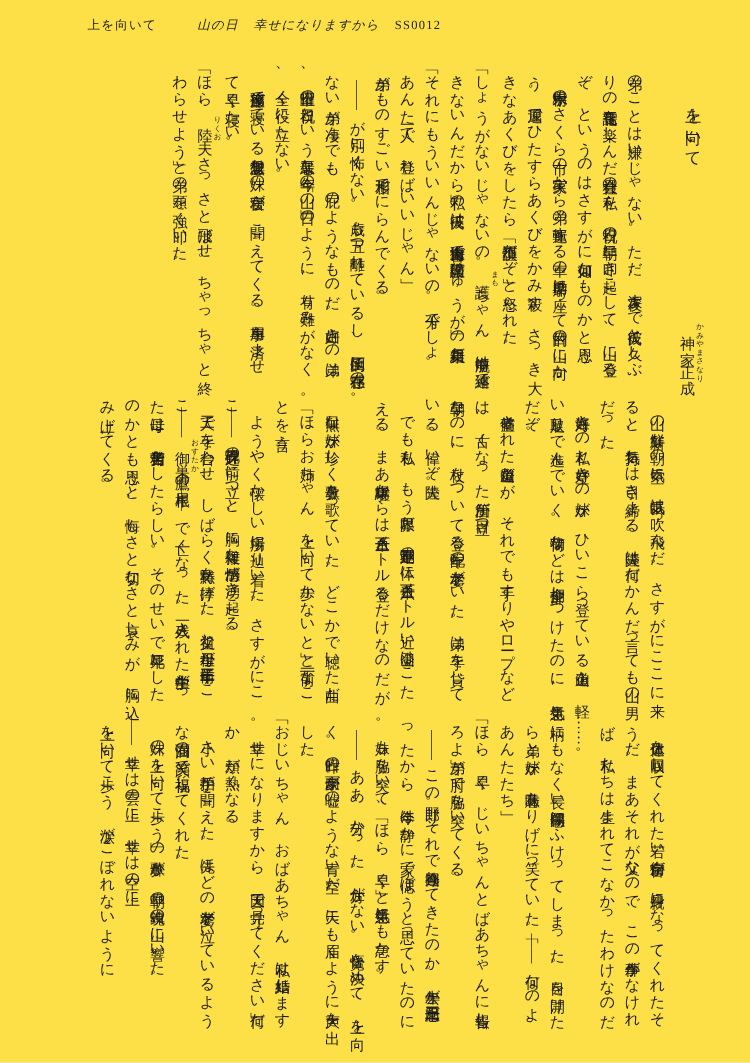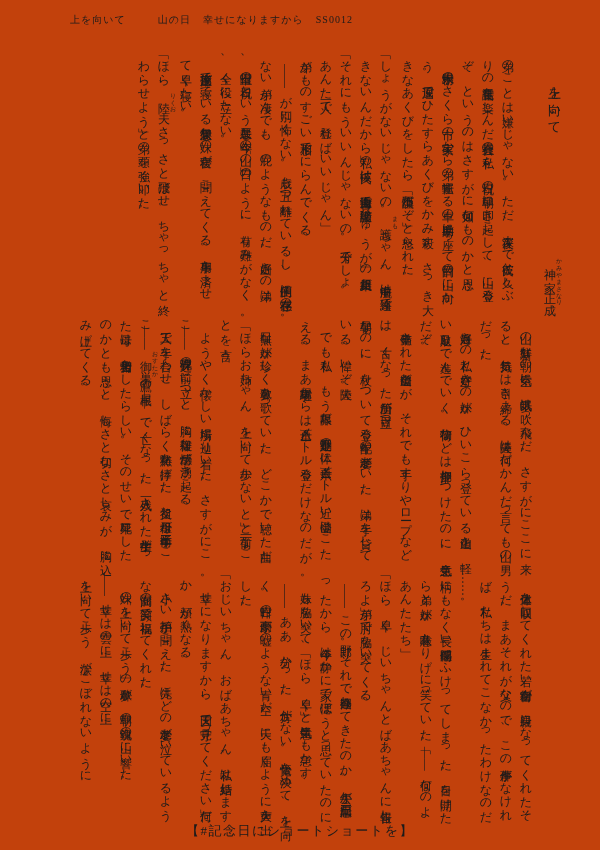--- a/index.html
+++ b/index.html
@@ -1,33 +1,33 @@
 <!DOCTYPE html>
 <html lang="ja"><head>
 <meta charset="utf-8">
 <style>
   html,body{margin:0;padding:0;background:#e8e8e8;}
   .page{
     position:relative;
     width:600px;height:850px;
     margin:0 auto;
-    background:#c2410c;
+    background:#fde047;
     font-family:"Liberation Serif","DejaVu Serif",serif;
     color:#1b1b1b;
     overflow:hidden;
   }
   
   .header{
     position:absolute;top:13px;left:70px;
     font-size:10px;letter-spacing:1px;
     display:flex;align-items:baseline;
     white-space:nowrap;
   }
   .header .gap-l{margin-right:32px;}
-  .header .gap-s{margin-right:12px;}
+  .header .gap-s{margin-right:12px;font-style:italic;}
   
   .band{
     position:absolute;left:30px;
     height:252px;
     writing-mode:vertical-rl;
     text-orientation:mixed;
     font-size:12px;line-height:20px;
     letter-spacing:0;
     line-break:anywhere;word-break:break-all;
     color:#1b1b1b;
@@ -104,15 +104,14 @@
       <p>「ほら、早く、じいちゃんとばあちゃんに報告しろよ」弟が肘で脇を突いてくる。</p>
       <p class="indent">――この野郎。それで今回連れてきたのか。去年が三十三回忌だったから、今年は静かに家で偲ぼうと思っていたのに。妹も脇を突いて、「ほら、早く」と生意気にも急かす。</p>
       <p class="indent">――ああ、分かった。仕方がない。覚悟を決めて、上を向く。昨日の豪雨が嘘のような青い空だ。天にも届くように大声を出した。</p>
       <p>「おじいちゃん、おばあちゃん、私は結婚します。幸せになりますから、天国で見守ってください」何だか、頬が熱くなる。</p>
       <p class="indent">小さい拍手が聞こえた。先ほどの老婆が泣いているような満面の笑顔で祝福してくれた。</p>
       <p class="indent">妹の「上を向いて歩こう」の鼻歌が、早朝の鎮魂の山に響いた。</p>
       <p>――幸せは雲の上に　幸せは空の上に</p>
       <p>上を向いて歩こう　涙がこぼれないように</p>
     </div>
 
-  <div class="footer">【#記念日にショートショートを】</div>
 
 </div>
 
 </body></html>

